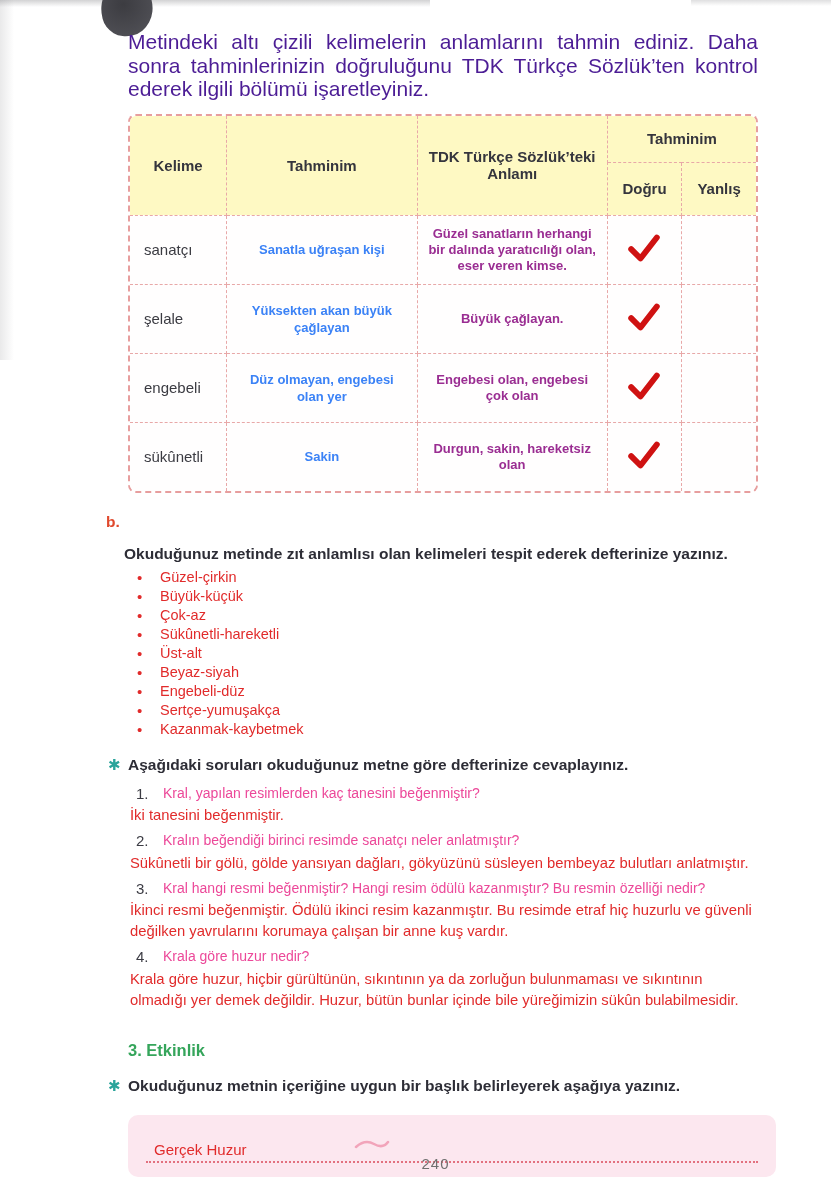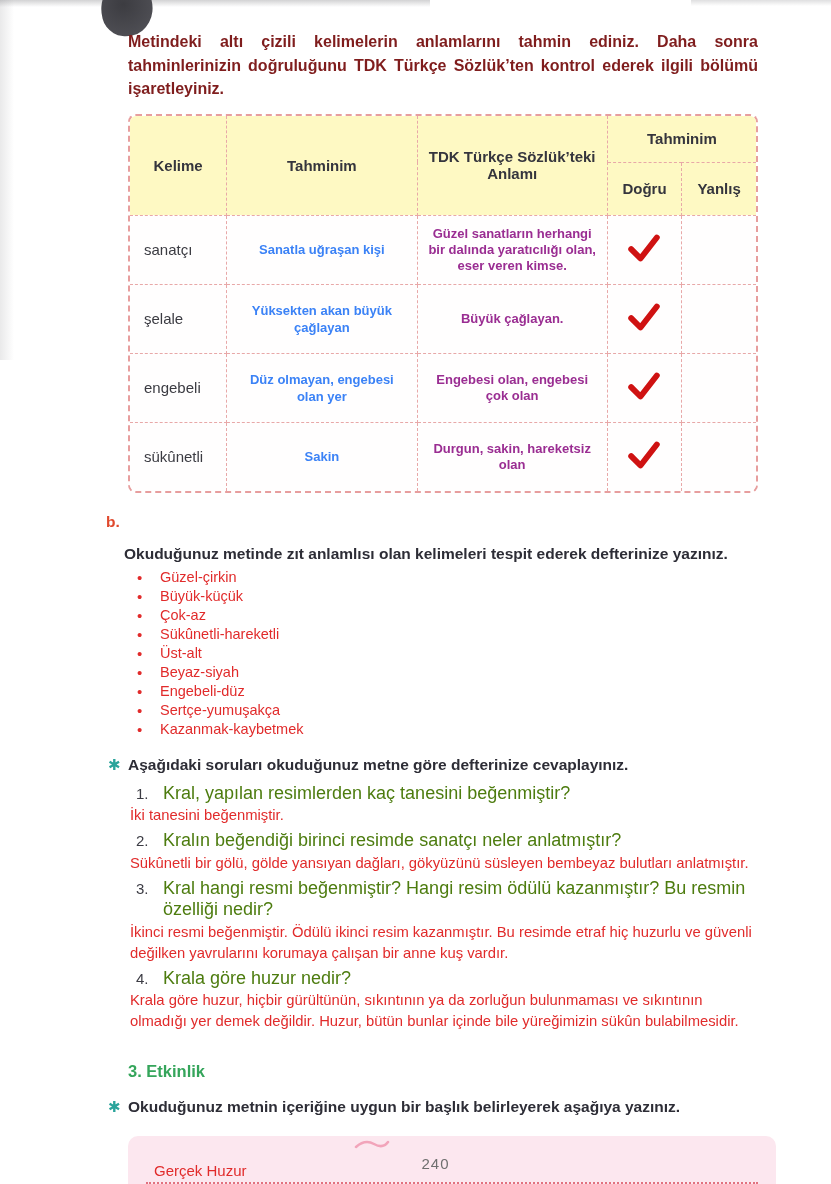--- a/index.html
+++ b/index.html
@@ -13,21 +13,21 @@
     background:linear-gradient(to bottom, rgba(110,110,115,.22), rgba(0,0,0,0));}
   .left-shade{position:absolute;left:0;top:0;width:14px;height:360px;
     background:linear-gradient(to right, rgba(120,120,125,.16), rgba(0,0,0,0));}
   .corner-blob{position:absolute;left:101px;top:-18px;width:52px;height:54px;
     background:radial-gradient(circle at 45% 40%, #3c3c41, #54545a);
     border-radius:46% 54% 52% 48% / 56% 46% 56% 44%;transform:rotate(-14deg);}
 
   .content{position:relative;padding:30px 73px 0 128px;}
 
   
-  .intro{font-size:16px;font-weight:bold;color:#7f1d1d;line-height:23.5px;text-align:justify;margin:0;}
+  .intro{font-size:21px;font-weight:normal;color:#4c1d95;line-height:23.5px;text-align:justify;margin:0;}
 
   
   .table-wrap{margin-top:13px;border:2px dashed #e79e9e;border-radius:8px;overflow:hidden;background:#fff;}
   table.vocab{border-collapse:collapse;width:100%;table-layout:fixed;}
   .vocab th,.vocab td{border:1.5px dashed #e8a8a8;vertical-align:middle;text-align:center;padding:6px 8px;}
   .vocab tr > *:first-child{border-left:none;}
   .vocab tr > *:last-child{border-right:none;}
   .vocab thead tr:first-child > *{border-top:none;}
   .vocab tbody tr:last-child > *{border-bottom:none;}
   .vocab thead th{background:#fef9c3;color:#35353d;font-size:15px;font-weight:bold;}
@@ -55,21 +55,21 @@
   .activity-title{margin-top:9px;font-size:16.5px;font-weight:bold;color:#35a55b;}
   .a3-title{margin-top:30px;}
 
   .prompt-row{display:flex;margin:14px 0 0 -20px;}
   .star{width:20px;flex:0 0 20px;color:#2aa49b;font-size:15px;line-height:23px;}
   .prompt-text{flex:1;font-size:15.5px;font-weight:bold;color:#2d2d36;line-height:23px;}
 
   .questions{margin-top:7px;}
   .q-line{display:flex;margin-top:2px;}
   .q-num{width:27px;flex:0 0 27px;padding-left:8px;font-size:15px;color:#3c3c44;line-height:21.5px;}
-  .q-text{flex:1;font-size:18px;color:#4d7c0f;line-height:21.5px;}
+  .q-text{flex:1;font-size:14px;color:#ec4899;line-height:21.5px;}
   .a-text{font-size:14.8px;line-height:21px;margin:1px 0 4px 2px;}
 
   
   .title-box{margin-top:18px;width:612px;background:#fce7ef;border-radius:10px;padding:12px 18px 14px;}
   .write-line{height:34px;border-bottom:2.5px dotted #e2717f;display:flex;align-items:flex-end;}
   .headline{font-size:15px;padding:0 0 3px 8px;}
 
   
   .footer{position:absolute;left:0;bottom:12px;width:100%;text-align:center;}
   .scribble{display:block;margin:0 auto 1px;transform:translateX(-44px);}

